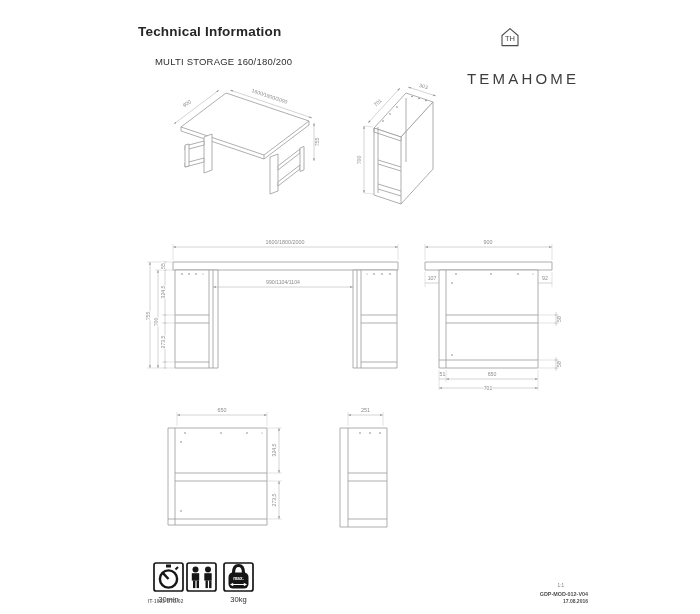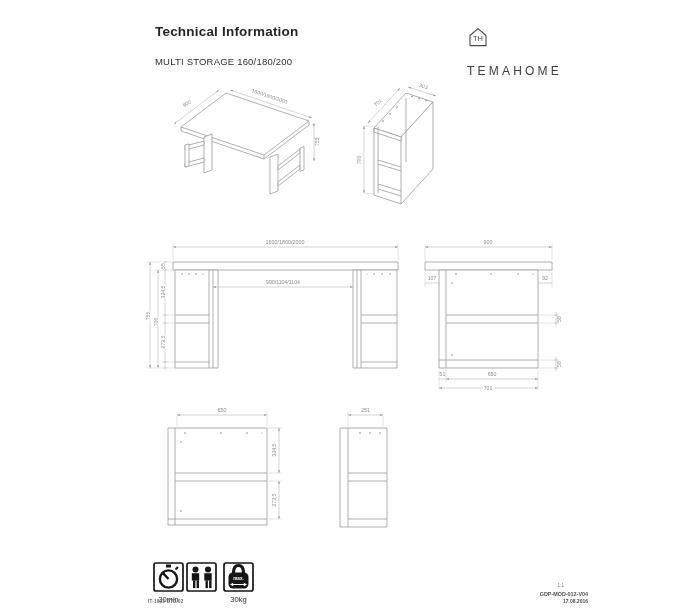--- a/index.html
+++ b/index.html
@@ -1,21 +1,21 @@
 <!DOCTYPE html>
 <html><head>
 <meta charset="utf-8">
 <style>
   html,body{margin:0;padding:0}
   body{width:700px;height:614px;position:relative;background:#fff;font-family:"Liberation Sans",sans-serif;overflow:hidden}
   .abs{position:absolute}
   .title{font-size:13.5px;font-weight:bold;color:#262626;letter-spacing:.2px}
   .subtitle{font-size:9.5px;font-weight:normal;color:#2e2e2e;letter-spacing:.2px}
-  .brand{width:86px;text-align:left;color:#3d3d3d}
-  .brand-name{font-size:12px;letter-spacing:3.2px;margin-top:12px;font-weight:500;white-space:nowrap}
+  .brand{width:86px;text-align:center;color:#3d3d3d}
+  .brand-name{font-size:15px;letter-spacing:3.2px;margin-top:18px;font-weight:500;white-space:nowrap}
   .docnum{font-size:4.6px;font-weight:bold;color:#6a6a6a;letter-spacing:.2px}
   .docblock{width:118px;text-align:right;color:#4f4f4f}
   .docblock .scale{font-size:4.6px;color:#777;margin-right:24px}
   .docblock .code{font-size:5.4px;font-weight:bold;margin-top:3px}
   .docblock .date{font-size:5px;font-weight:bold;margin-top:1px}
   svg text{font-family:"Liberation Sans",sans-serif}
   .gl{stroke:#9a9a9a;stroke-width:.8;fill:none;stroke-linejoin:round}
   .glf{stroke:#9a9a9a;stroke-width:.8;fill:#fff;stroke-linejoin:round}
   .dl{stroke:#b0b0b0;stroke-width:.55;fill:none}
   .xl{stroke:#c6c6c6;stroke-width:.5;fill:none}
@@ -31,21 +31,21 @@
 <body>
 
 <svg width="0" height="0" style="position:absolute" aria-hidden="true">
   <defs>
     <marker id="ar" viewBox="0 0 6 4" markerWidth="5.5" markerHeight="3.6" refX="5.8" refY="2" orient="auto-start-reverse">
       <path d="M0,0 6,2 0,4z" fill="#9b9b9b"></path>
     </marker>
   </defs>
 </svg>
 
-<div class="abs title" style="left:155px;top:24px">Technical Information</div>
+<div class="abs title" style="left:138px;top:24px">Technical Information</div>
 <div class="abs subtitle" style="left:155px;top:56px">MULTI STORAGE 160/180/200</div>
 
 <div class="abs brand" style="left:467px;top:26px">
   <svg width="22" height="22" viewBox="0 0 22 22">
     <path d="M3,9.5 L11,2.6 L19,9.5 V19.6 H3 Z" fill="none" stroke="#4a4a4a" stroke-width="1.1" stroke-linejoin="round"></path>
     <text x="11" y="15" text-anchor="middle" font-size="7.5" fill="#4a4a4a">TH</text>
   </svg>
   <div class="brand-name">TEMAHOME</div>
 </div>
 

